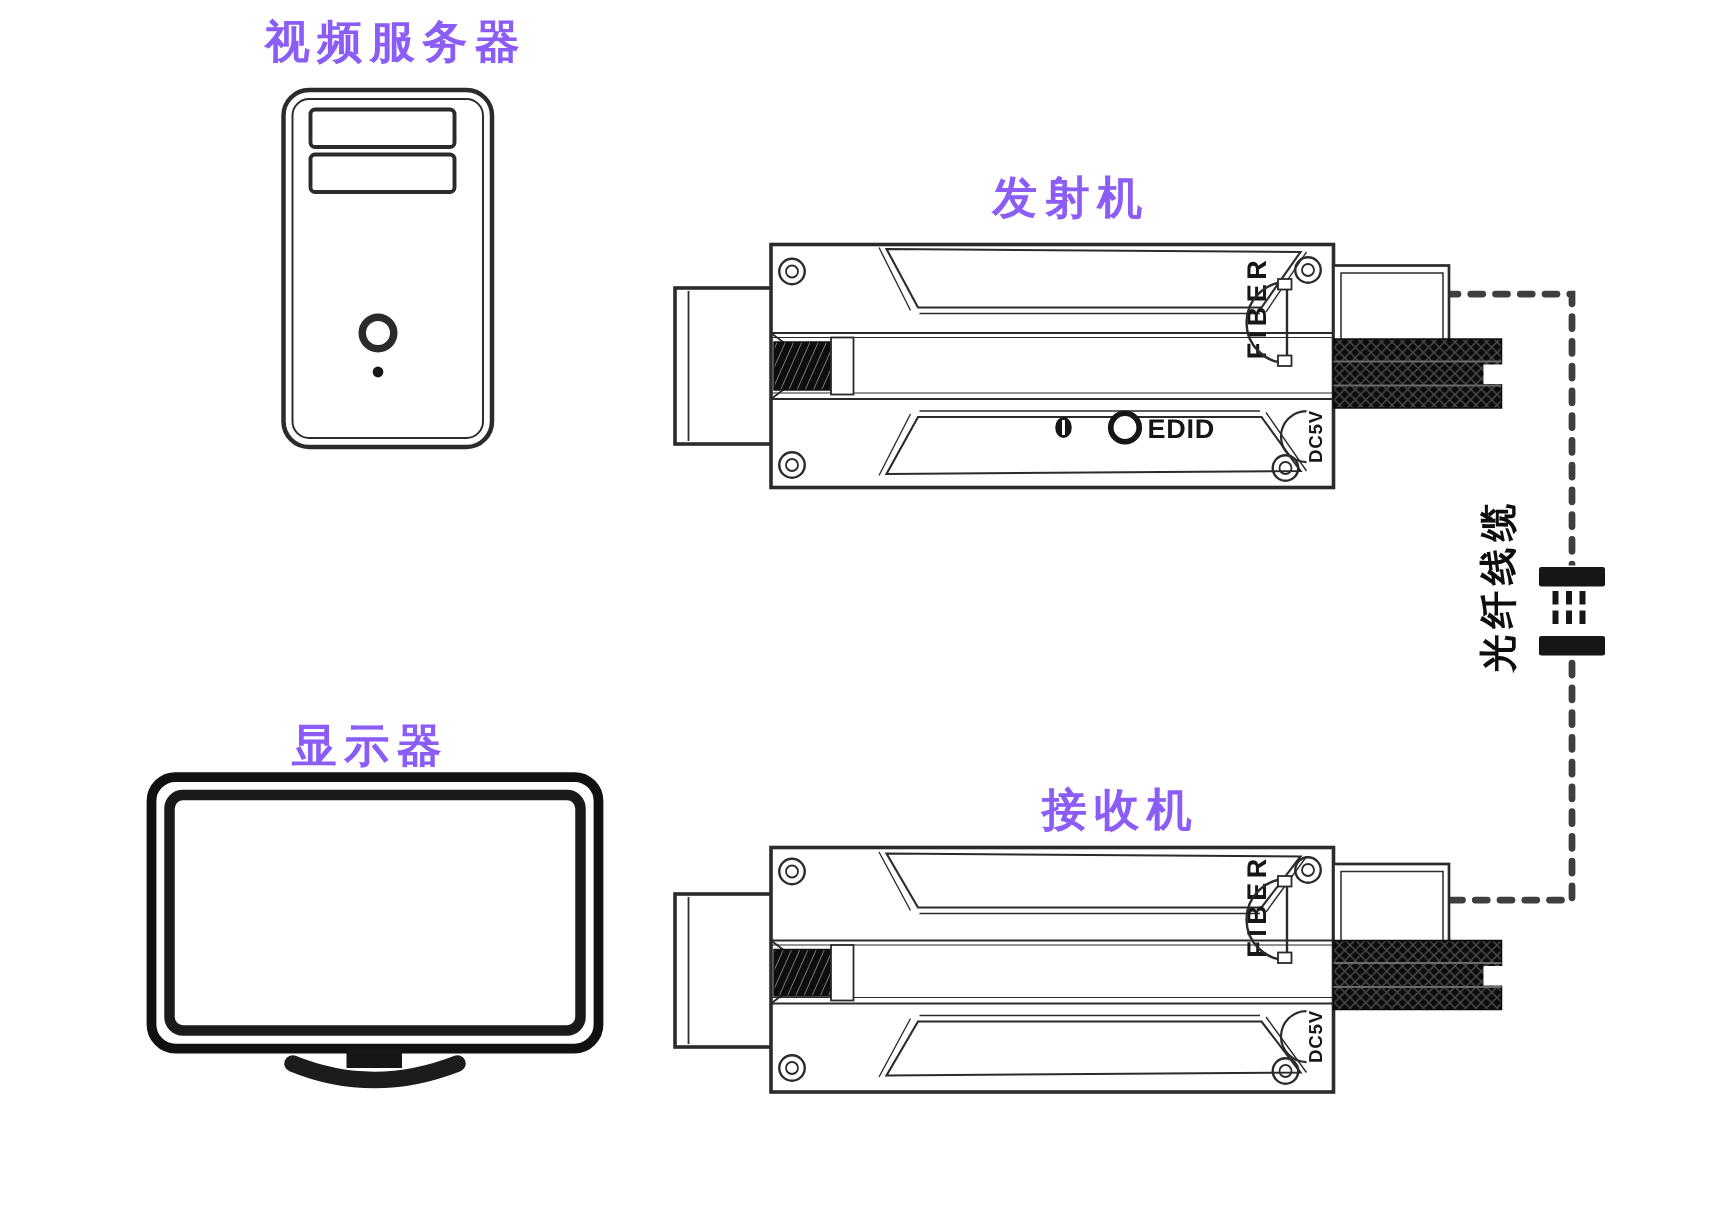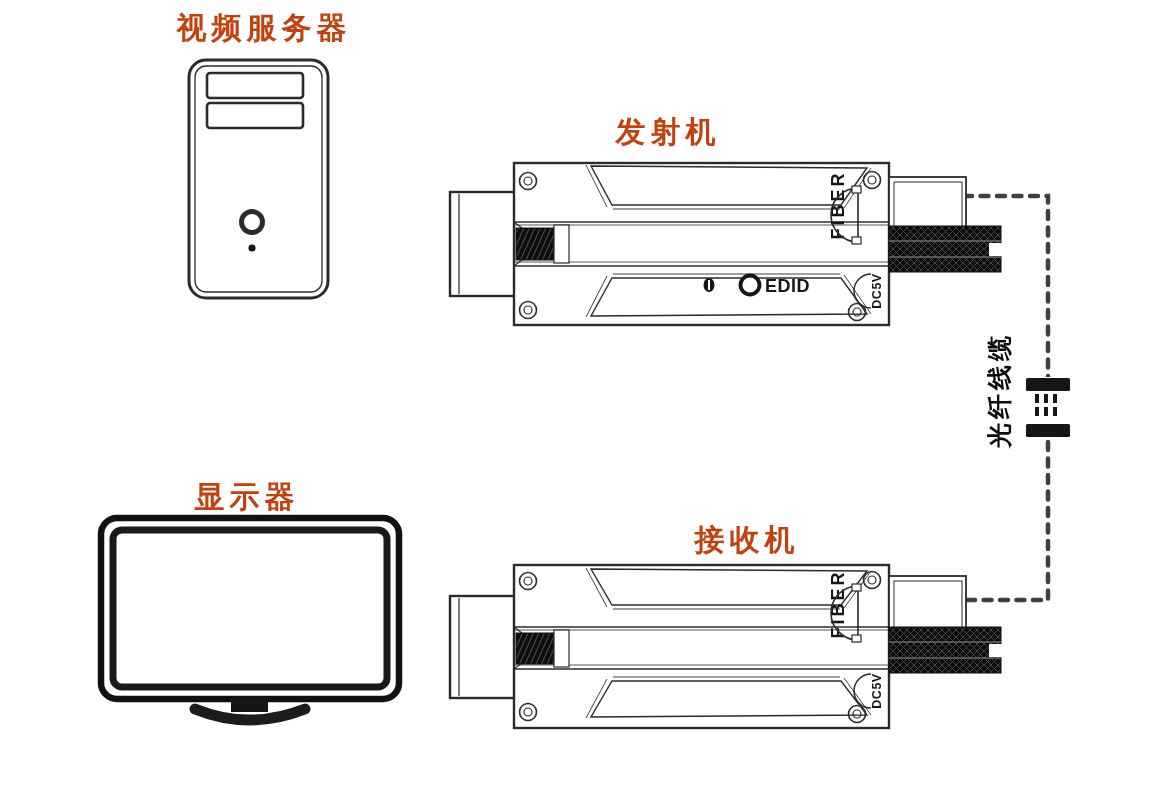--- a/index.html
+++ b/index.html
@@ -3,40 +3,40 @@
 <meta charset="utf-8">
 <style>
   html,body{margin:0;padding:0;background:#ffffff;}
   .canvas{
     position:relative;width:1155px;height:804px;background:#ffffff;overflow:hidden;
     font-family:"Liberation Sans","DejaVu Sans",sans-serif;color:#101010;
   }
   .cn-label{
     position:absolute;transform:translateX(-50%);
     font-family:"Liberation Serif","DejaVu Serif",serif;
-    font-weight:bold;font-size:30px;letter-spacing:5px;color:#c2410c;white-space:nowrap;
+    font-weight:bold;font-size:30px;letter-spacing:5px;color:#8b5cf6;white-space:nowrap;
   }
   .cn-label-rot{
     position:absolute;transform:translate(-50%,-50%) rotate(-90deg);
     font-family:"Liberation Serif","DejaVu Serif",serif;
     font-weight:bold;font-size:25px;letter-spacing:4px;color:#0d0d0d;white-space:nowrap;
   }
   svg{position:absolute;overflow:visible;}
   .ln{stroke:#2b2b2b;fill:none;}
   .fw{fill:#ffffff;stroke:#2b2b2b;}
   .dk{fill:#161616;stroke:none;}
   svg text{font-family:"Liberation Sans","DejaVu Sans",sans-serif;fill:#161616;}
 </style>
 </head>
 <body>
 
 <div class="canvas">
 
   <div class="cn-label" style="left:264px;top:8px;">视频服务器</div>
-  <div class="cn-label" style="left:668px;top:112px;">发射机</div>
+  <div class="cn-label" style="left:714px;top:112px;">发射机</div>
   <div class="cn-label" style="left:247px;top:477px;text-align:right;">显示器</div>
   <div class="cn-label" style="left:708px;top:520px;margin-left:39px;">接收机</div>
   <div class="cn-label-rot" style="left:999px;top:390px;">光纤线缆</div>
 
   <svg style="left:186px;top:52px;" width="145" height="250" viewBox="0 0 145 250">
     <rect class="fw" x="3" y="8" width="139" height="238" rx="17" stroke-width="3"></rect>
     <rect class="ln" x="9" y="14" width="127" height="226" rx="11" stroke-width="1.3"></rect>
     <g>
       <rect class="fw" x="21" y="21" width="96" height="25" rx="3" stroke-width="2.6"></rect>
       <rect class="fw" x="21" y="51" width="96" height="25" rx="3" stroke-width="2.6"></rect>

